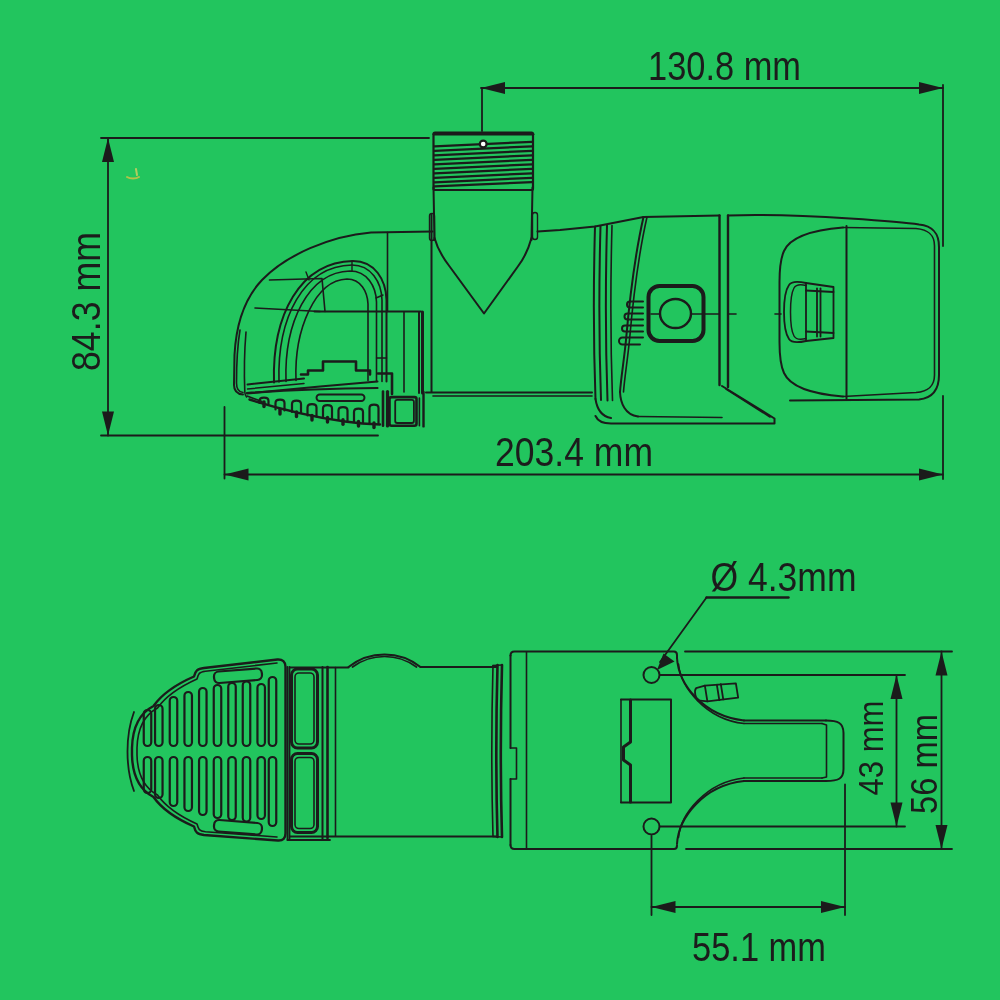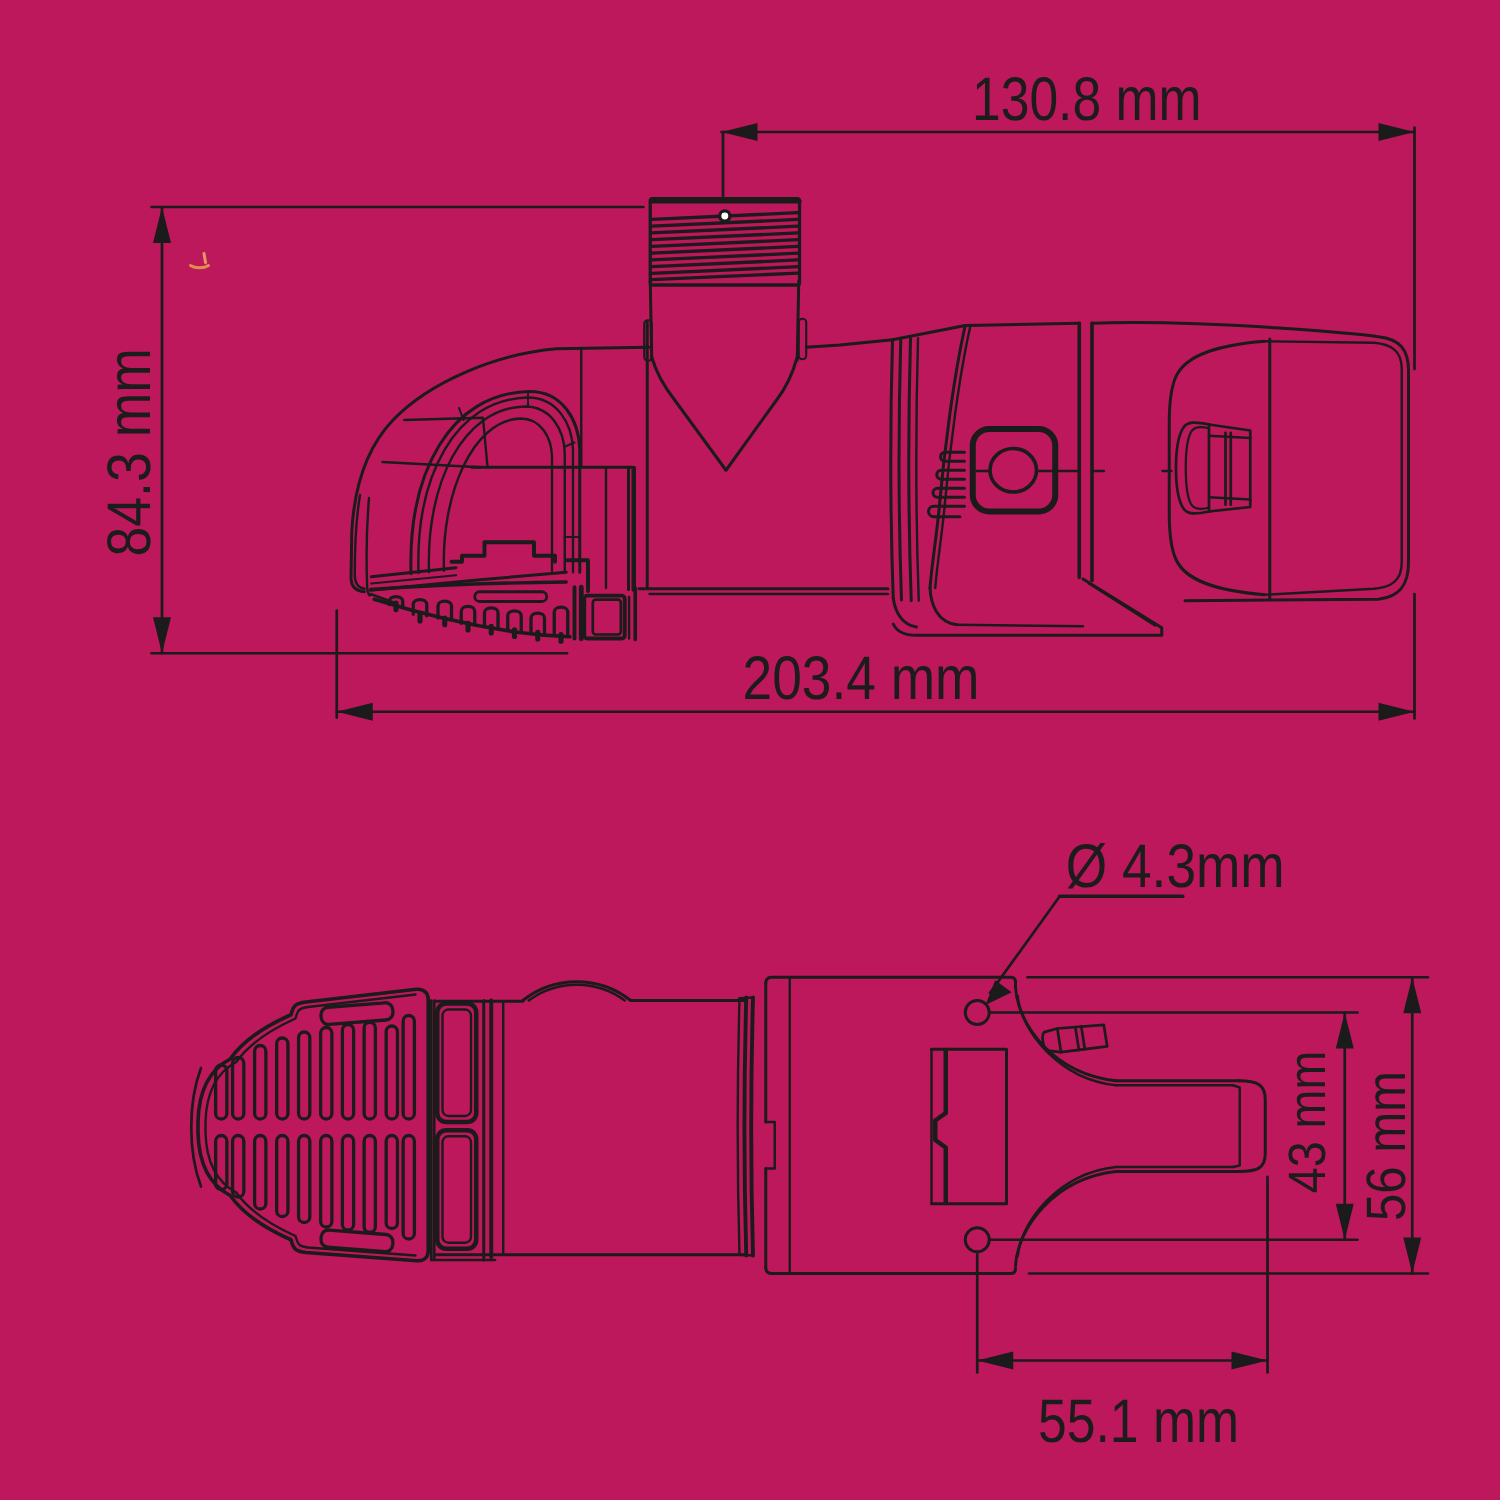--- a/index.html
+++ b/index.html
@@ -1,16 +1,16 @@
 <!DOCTYPE html>
 <html><head>
 <meta charset="utf-8">
 <style>
   html,body{margin:0;padding:0;background:#fff;}
-  .wrap{position:relative;width:1000px;height:1000px;background:#be185d;overflow:hidden;}
+  .wrap{position:relative;width:1000px;height:1000px;background:#22c55e;overflow:hidden;}
   svg{position:absolute;left:0;top:0;}
   text{font-family:"Liberation Sans",sans-serif;fill:#1c1c1c;}
 </style>
 </head>
 <body>
 <div class="wrap">
 <svg width="1000" height="1000" viewBox="0 0 1000 1000" fill="none" stroke="#1b1b1b" stroke-width="2" stroke-linecap="round" stroke-linejoin="round">
 
 <g id="dims-top" stroke-width="1.8">
 

